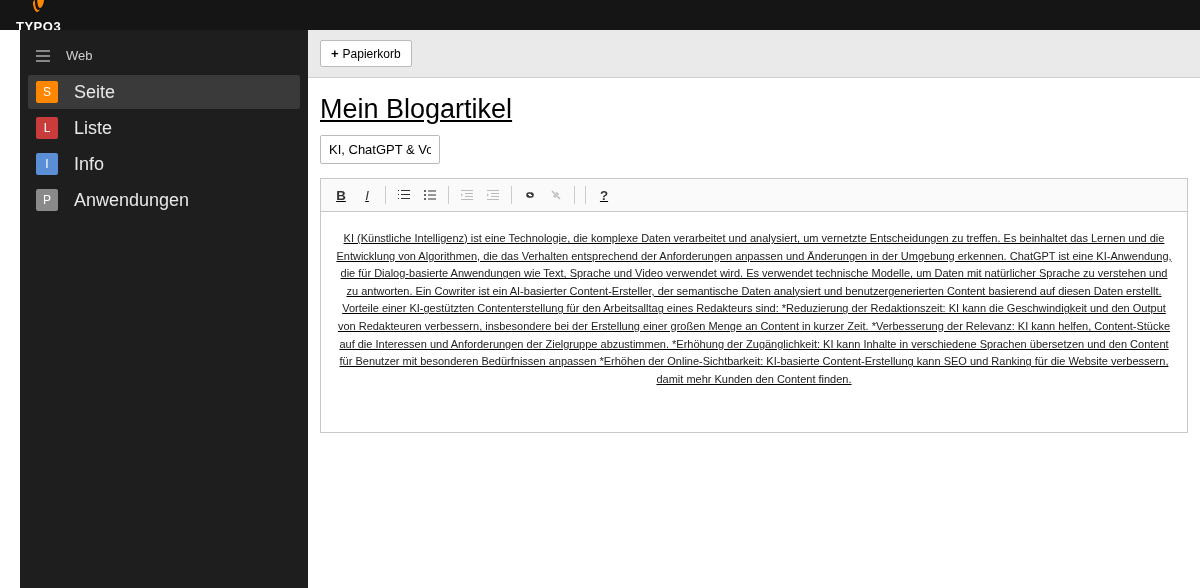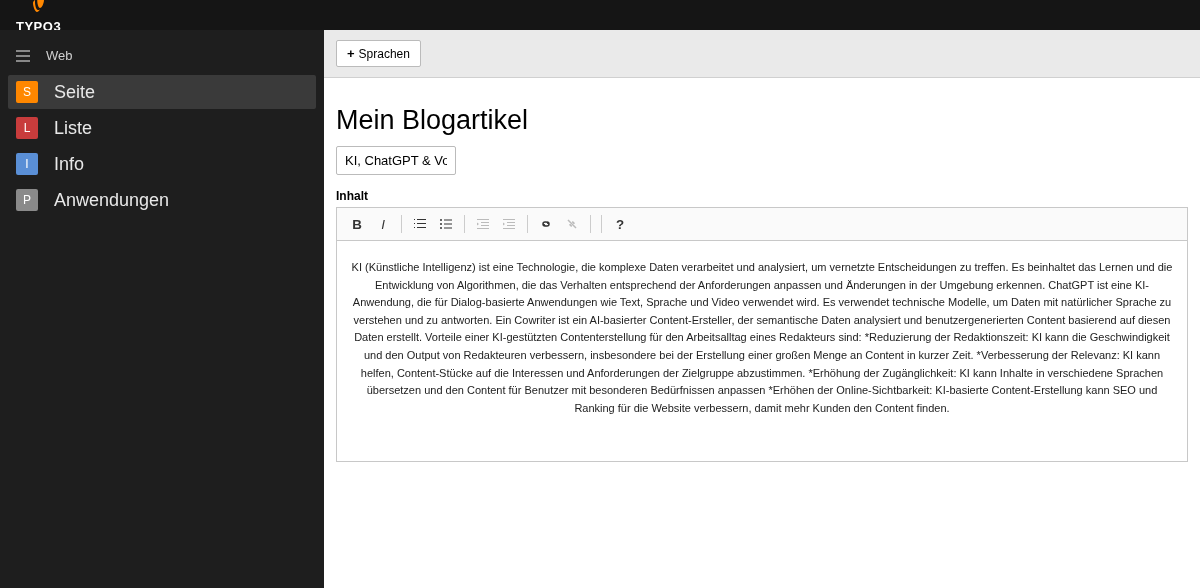--- a/index.html
+++ b/index.html
@@ -2,32 +2,32 @@
 <html><head>
 <meta charset="utf-8">
 <style>
 * { box-sizing: border-box; margin: 0; padding: 0; }
 body { font-family: -apple-system, BlinkMacSystemFont, "Segoe UI", Arial, sans-serif; background: #fff; overflow: hidden; }
 .topbar { height: 30px; background: #151515; display: flex; align-items: center; padding: 0 16px; }
 .logo { display: flex; align-items: center; gap: 6px; flex-direction: column; }
 .logo-mark { width: 16px; height: 16px; }
 .logo-text { color: #fff; font-size: 13px; font-weight: 600; letter-spacing: 0.5px; }
 .container { display: flex; height: calc(100vh - 30px); }
-.sidebar { width: 324px; background: #1e1e1e; padding-top: 8px; }
+.sidebar { width: 288px; background: #1e1e1e; padding-top: 8px; margin-left: 20px; }
 .nav-group { color: #d0d0d0; font-size: 13px; padding: 10px 16px 10px 16px; display: flex; align-items: center; gap: 16px; }
 .nav-group .hamburger { width: 14px; height: 12px; display: flex; flex-direction: column; justify-content: space-between; }
 .nav-group .hamburger span { height: 2px; background: #888; }
 .nav-item { display: flex; align-items: center; gap: 16px; padding: 6px 8px; margin: 2px 8px; border-radius: 2px; cursor: pointer; }
 .nav-item.active { background: #3a3a3a; }
 .nav-badge { width: 22px; height: 22px; border-radius: 2px; display: flex; align-items: center; justify-content: center; color: #fff; font-size: 12px; font-weight: 500; }
 .nav-label { color: #e8e8e8; font-size: 18px; }
 .main { flex: 1; display: flex; flex-direction: column; background: #fff; }
 .toolbar { background: #eaeaea; border-bottom: 1px solid #d0d0d0; padding: 10px 12px; }
 .save-btn { background: #fff; border: 1px solid #bbb; border-radius: 2px; padding: 5px 10px; font-size: 12px; cursor: pointer; display: inline-flex; align-items: center; gap: 4px; }
-.content { padding: 27px 12px; flex: 1; overflow: auto; }
+.content { padding: 16px 12px; flex: 1; overflow: auto; text-decoration: underline; }
 .page-title { font-size: 27px; font-weight: 400; margin-bottom: 10px; }
 .field-label { font-size: 12px; font-weight: 600; margin-bottom: 4px; display: block; }
 .title-input { border: 1px solid #bbb; border-radius: 2px; padding: 6px 8px; font-size: 13px; width: 120px; margin-bottom: 14px; }
 .editor-box { border: 1px solid #c8c8c8; }
 .editor-toolbar { border-bottom: 1px solid #c8c8c8; padding: 4px 8px; display: flex; align-items: center; gap: 2px; background: #fafafa; }
 .tool-btn { width: 24px; height: 24px; display: inline-flex; align-items: center; justify-content: center; border: none; background: transparent; cursor: pointer; border-radius: 2px; color: #333; }
 .tool-btn.disabled { color: #bbb; cursor: default; }
 .tool-sep { width: 1px; height: 18px; background: #ccc; margin: 0 4px; }
 .editor-body { min-height: 220px; padding: 18px 14px; font-size: 11px; line-height: 1.6; color: #222; outline: none; text-align: center; }
 .plus { font-weight: bold; font-size: 13px; }
@@ -72,27 +72,26 @@
           <span class="nav-badge" style="background: rgb(138, 138, 138);">P</span>
           <span class="nav-label">Anwendungen</span>
         </div>
       </div>
   </aside>
 
   <main class="main">
     <div class="toolbar">
       <button class="save-btn">
         <span class="plus">+</span>
-        <span>Sprachen</span>
+        <span>Papierkorb</span>
       </button>
     </div>
     <div class="content">
       <h1 class="page-title">Mein Blogartikel</h1>
       <input class="title-input" value="KI, ChatGPT &amp; Vorteile e" style="">
-      <label class="field-label">Inhalt</label>
       <div class="editor-box">
         <div class="editor-toolbar">
           <button class="tool-btn">
               <b>B</b>
             </button>
           <button class="tool-btn">
               <i>I</i>
             </button>
           <span class="tool-sep"></span>
           <button class="tool-btn">

